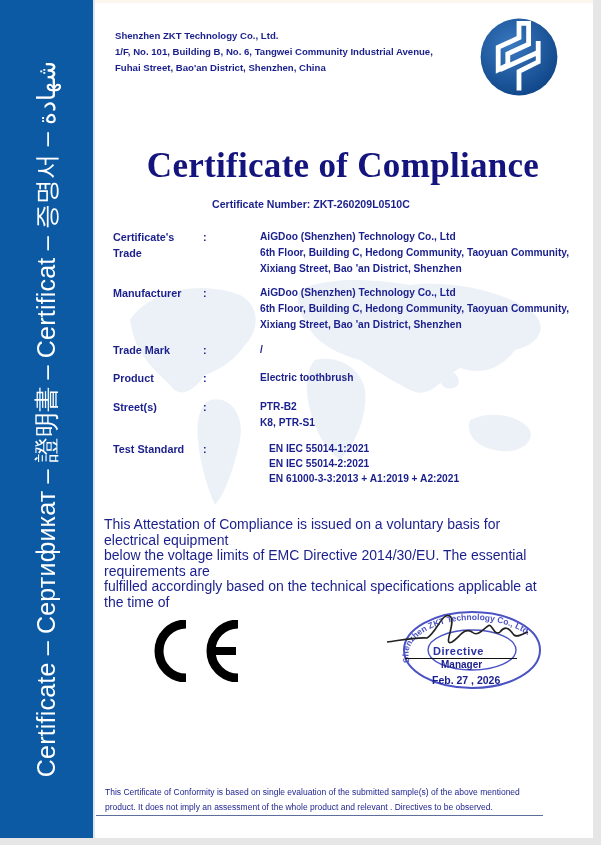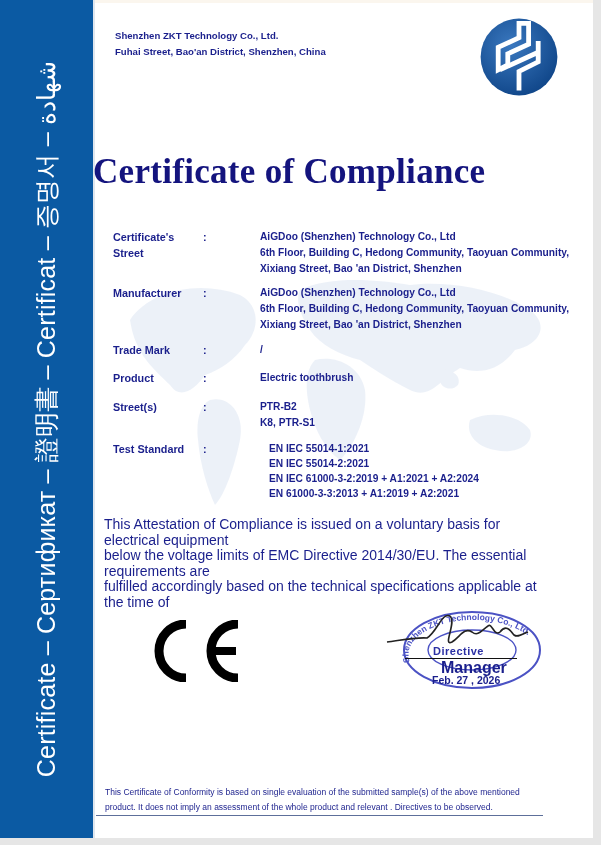--- a/index.html
+++ b/index.html
@@ -40,23 +40,23 @@
       color: #1a1f8c; font-weight: bold; font-size: 9.6px; line-height: 16px;
     }
     .logo {
       position: absolute; left: 479px; top: 17px; width: 80px; height: 80px;
     }
     .map {
       position: absolute; left: 110px; top: 250px; width: 480px; height: 270px;
       opacity: 0.5;
     }
     .title {
-      position: absolute; left: 0; right: 0; top: 152px;
+      position: absolute; left: 0; right: 0; top: 146px;
       margin-left: 93px;
-      text-align: left;
+      text-align: center;
       font-family: "Liberation Serif", serif;
       font-weight: bold; font-size: 35px;
       color: #14147e;
       letter-spacing: 0.3px;
     }
     .certno {
       position: absolute; left: 212px; top: 198px;
       color: #1a1f8c; font-weight: bold; font-size: 10.6px;
     }
     .field {
@@ -77,21 +77,21 @@
     }
     .stamp {
       position: absolute; left: 382px; top: 602px; width: 160px; height: 90px;
     }
     .stamp-approved {
       position: absolute; left: 433px; top: 645px;
       color: #2a2fa4; font-weight: bold; font-size: 11px; letter-spacing: 0.5px;
     }
     .stamp-manager {
       position: absolute; left: 441px; top: 659px;
-      color: #1a1f8c; font-weight: bold; font-size: 16px;
+      color: #1a1f8c; font-weight: bold; font-size: 10px;
     }
     .stamp-date {
       position: absolute; left: 432px; top: 674px;
       color: #1a1f8c; font-weight: bold; font-size: 10.5px; text-align: center;
     }
     .sign-line {
       position: absolute; left: 405px; top: 658px; width: 112px; height: 1px;
       background: #111;
     }
     .disclaimer {
@@ -125,41 +125,43 @@
       <path d="M100 150 C120 145 135 165 130 190 C125 215 115 245 105 255 C98 240 90 215 88 190 C86 170 90 155 100 150 Z"></path>
       <path d="M190 40 C220 25 270 30 300 35 C340 30 390 40 420 60 C440 75 430 95 405 100 C390 120 370 125 350 118 C330 130 320 150 300 140 C280 130 265 120 250 110 C230 105 210 95 200 80 C190 65 185 50 190 40 Z"></path>
       <path d="M205 110 C225 105 250 115 255 140 C258 165 245 195 230 210 C215 200 205 180 200 160 C195 140 195 120 205 110 Z"></path>
       <path d="M360 170 C380 160 410 165 420 180 C425 195 405 205 385 200 C368 197 355 185 360 170 Z"></path>
       <path d="M330 120 C340 118 352 125 348 135 C342 142 330 138 330 130 Z"></path>
     </g>
   </svg>
 
   <div class="issuer">
     <div>Shenzhen ZKT Technology Co., Ltd.</div>
+    <div>1/F, No. 101, Building B, No. 6, Tangwei Community Industrial Avenue,</div>
     <div>Fuhai Street, Bao'an District, Shenzhen, China</div>
   </div>
 
   <svg class="logo" viewBox="0 0 100 100" xmlns="http://www.w3.org/2000/svg">
     <defs>
       <radialGradient id="lg" cx="40%" cy="35%" r="70%">
         <stop offset="0%" stop-color="#3a78bf"></stop>
         <stop offset="100%" stop-color="#0f4588"></stop>
       </radialGradient>
     </defs>
     <circle cx="50" cy="50" r="48" fill="url(#lg)"></circle>
     <path d="M50 8 L50 26 L24 38 L24 66 L36 60 L36 46 L62 34 L62 8 Z" fill="none" stroke="#ffffff" stroke-width="6" stroke-linejoin="miter"></path>
     <path d="M26 66 L74 44 M74 30 L74 56 L50 68 L50 92" fill="none" stroke="#ffffff" stroke-width="6" stroke-linejoin="miter"></path>
   </svg>
 
   <div class="title">Certificate of Compliance</div>
+  <div class="certno">Certificate Number: ZKT-260209L0510C</div>
 
   <div class="field" style="top:229px;">
     <div class="label">
       <div>Certificate's</div>
-      <div>Street</div>
+      <div>Trade</div>
     </div>
     <div class="colon">:</div>
     <div class="values">
       <div>AiGDoo (Shenzhen) Technology Co., Ltd</div>
       <div>6th Floor, Building C, Hedong Community, Taoyuan Community,</div>
       <div>Xixiang Street, Bao 'an District, Shenzhen</div>
     </div>
   </div>
 
   <div class="field" style="top:285px;">
@@ -196,21 +198,20 @@
       <div>K8, PTR-S1</div>
     </div>
   </div>
 
   <div class="field" style="top:441px;">
     <div class="label">Test Standard</div>
     <div class="colon">:</div>
     <div class="values tight">
       <div>EN IEC 55014-1:2021</div>
       <div>EN IEC 55014-2:2021</div>
-      <div>EN IEC 61000-3-2:2019 + A1:2021 + A2:2024</div>
       <div>EN 61000-3-3:2013 + A1:2019 + A2:2021</div>
     </div>
   </div>
 
   <div class="attest">
     <div>This Attestation of Compliance is issued on a voluntary basis for electrical equipment</div>
     <div>below the voltage limits of EMC Directive 2014/30/EU. The essential requirements are</div>
     <div>fulfilled accordingly based on the technical specifications applicable at the time of</div>
   </div>
 

